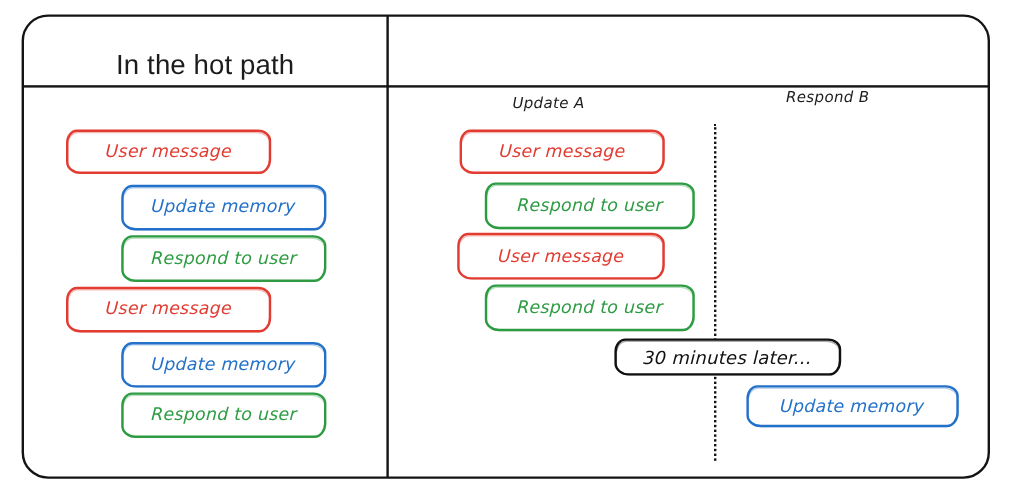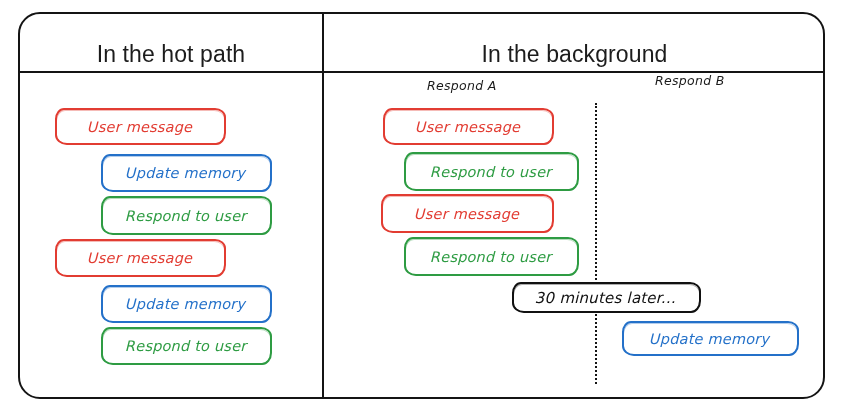--- a/index.html
+++ b/index.html
@@ -144,21 +144,20 @@
 <body>
 
 <div id="canvas">
 
   <div class="frame"></div>
   <div class="header-rule"></div>
   <div class="column-rule"></div>
 
   <div class="col-header" id="header-hot">In the hot path</div>
 
-  <div class="col-header" id="header-bg">In the background</div>
 
   <div class="pill red" style="left:55px;  top:108px; width:171px; height:37px;">
     <span class="pill-text">User message</span>
   </div>
 
   <div class="pill blue" style="left:101px; top:154px; width:171px; height:38px;">
     <span class="pill-text">Update memory</span>
   </div>
 
   <div class="pill green" style="left:101px; top:196px; width:171px; height:39px;">
@@ -170,21 +169,21 @@
   </div>
 
   <div class="pill blue" style="left:101px; top:285px; width:171px; height:38px;">
     <span class="pill-text">Update memory</span>
   </div>
 
   <div class="pill green" style="left:101px; top:327px; width:171px; height:38px;">
     <span class="pill-text">Respond to user</span>
   </div>
 
-  <div class="process-label" id="label-process-a">Respond A</div>
+  <div class="process-label" id="label-process-a">Update A</div>
 
   <div class="process-label" id="label-process-b">Respond B</div>
 
   <div class="process-divider"></div>
 
   <div class="pill red" style="left:383px; top:108px; width:171px; height:37px;">
     <span class="pill-text">User message</span>
   </div>
 
   <div class="pill green" style="left:404px; top:152px; width:175px; height:39px;">

